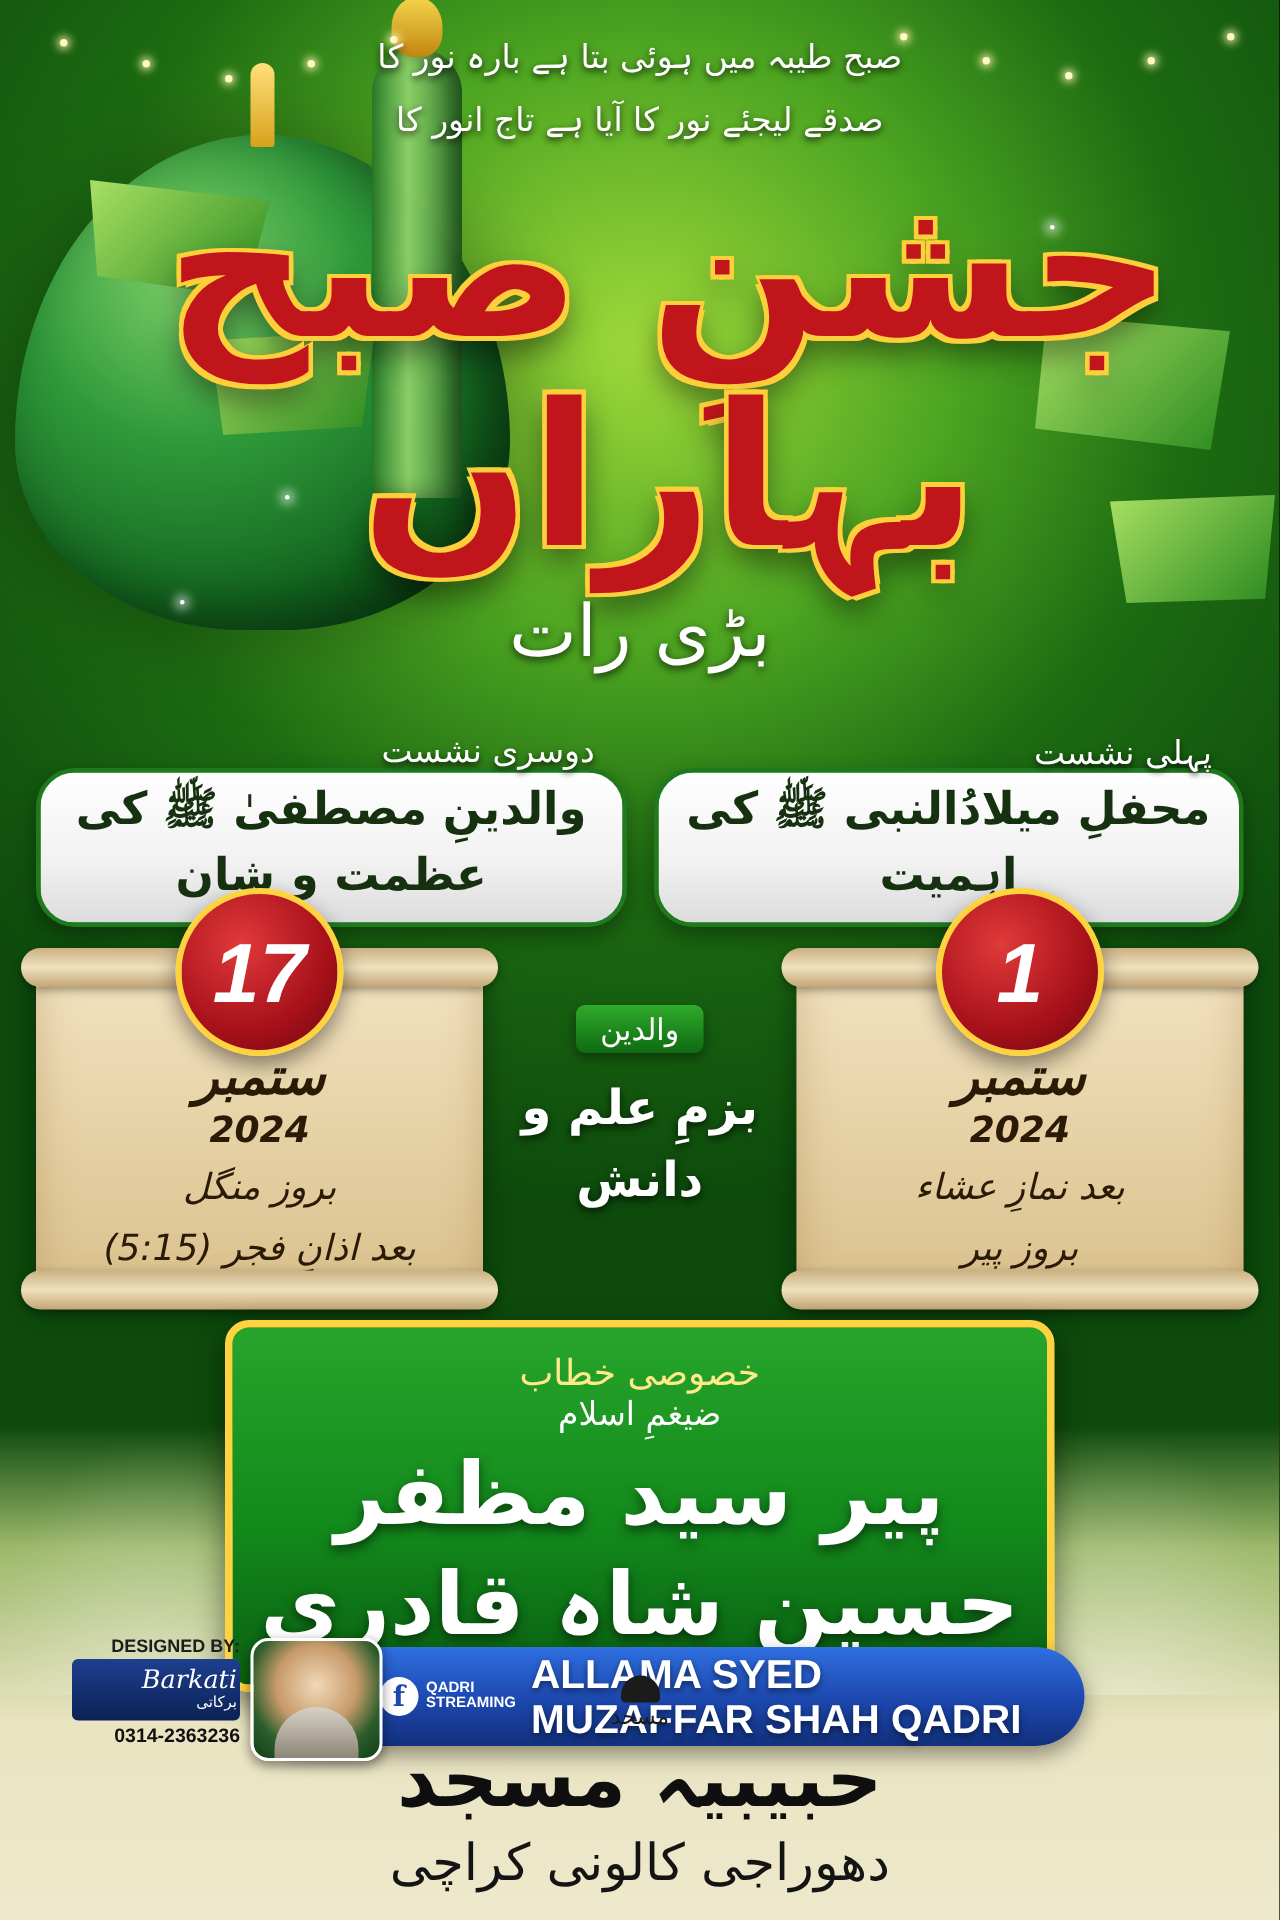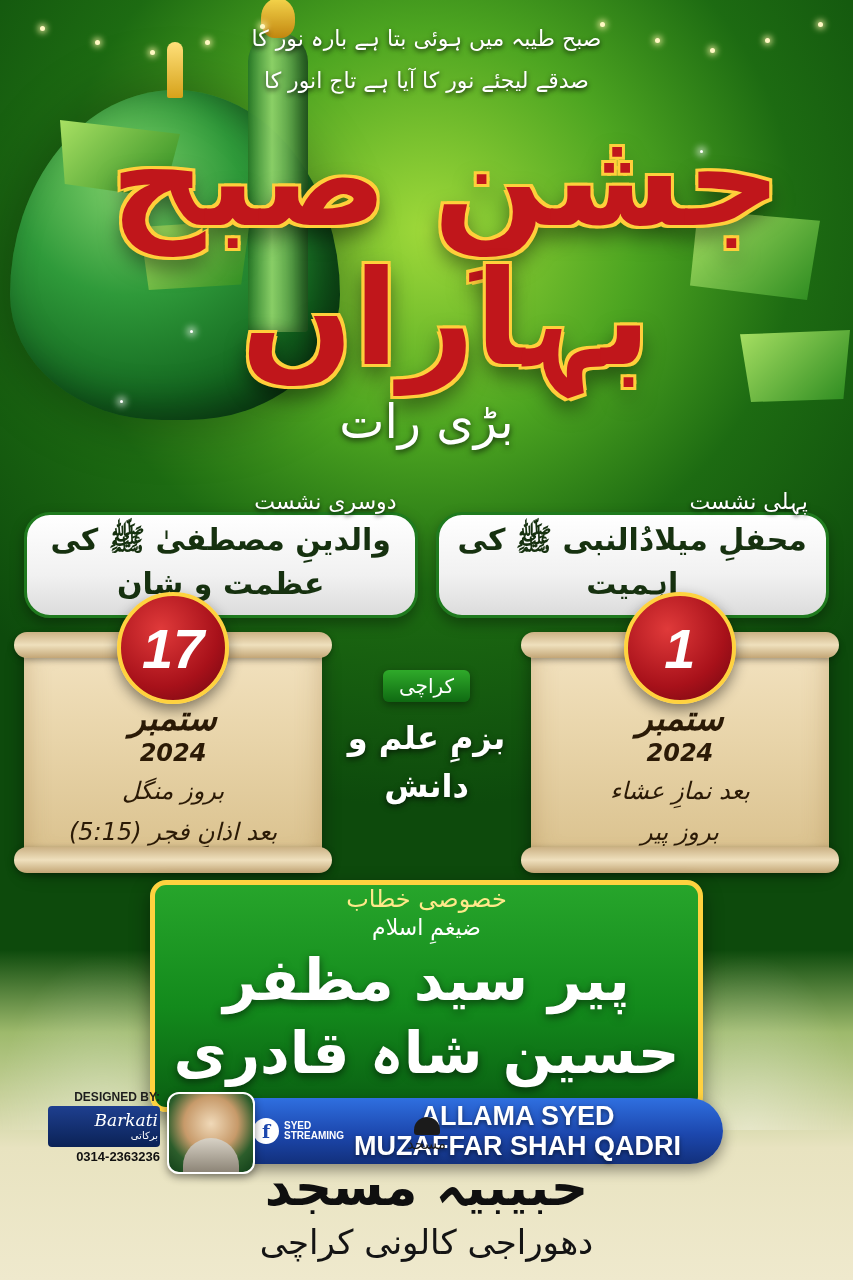--- a/index.html
+++ b/index.html
@@ -297,21 +297,21 @@
 
   
   .speaker-panel {
     position: absolute;
     top: 880px;
     left: 150px;
     right: 150px;
     background: linear-gradient(180deg, #27a52b 0%, #138a1c 55%, #0a5f12 100%);
     border: 5px solid #ffd23f;
     border-radius: 16px;
-    padding: 0 14px 18px;
+    padding: 16px 14px 18px;
     text-align: center;
     box-shadow: 0 8px 20px rgba(0,0,0,.45);
   }
   .speaker-kicker {
     direction: rtl;
     font-family: "DejaVu Sans", sans-serif;
     font-size: 24px;
     color: #ffe98a;
     margin-bottom: 2px;
   }
@@ -428,21 +428,21 @@
     line-height: 1.05;
     text-align: left;
   }
   .live-name {
     color: #ffffff;
     font-family: "Liberation Sans", sans-serif;
     font-weight: bold;
     font-size: 27px;
     line-height: 1.12;
     text-shadow: 0 2px 4px rgba(0,0,0,.5);
-    text-align: center;
+    text-align: left;
   }
 
   
   .venue {
     position: absolute;
     left: 0; right: 0;
     bottom: 16px;
     text-align: center;
     direction: rtl;
   }
@@ -535,21 +535,21 @@
       <div class="date-badge">1</div>
       <div class="date-body">
         <div class="date-month">ستمبر</div>
         <div class="date-year">2024</div>
         <div class="date-detail">بعد نمازِ عشاء</div>
         <div class="date-detail">بروز پیر</div>
       </div>
     </div>
 
     <div class="center-tag">
-      <div class="ribbon">کراچی</div>
+      <div class="ribbon">والدین</div>
       <div class="big">بزمِ علم و دانش</div>
     </div>
 
     <div class="date-card">
       <div class="date-badge">17</div>
       <div class="date-body">
         <div class="date-month">ستمبر</div>
         <div class="date-year">2024</div>
         <div class="date-detail">بروز منگل</div>
         <div class="date-detail">بعد اذانِ فجر (5:15)</div>
@@ -570,21 +570,21 @@
       <div class="sub">برکاتی</div>
     </div>
     <div class="designer-phone">0314-2363236</div>
   </div>
 
   <div class="live-bar">
     <div class="live-photo"></div>
     <div class="fb-badge">
       <div class="fb-circle">f</div>
       <div class="fb-text">
-        <div>SYED</div>
+        <div>QADRI</div>
         <div>STREAMING</div>
       </div>
     </div>
     <div class="live-name">
       <div>ALLAMA SYED</div>
       <div>MUZAFFAR SHAH QADRI</div>
     </div>
   </div>
 
   <div class="venue">

